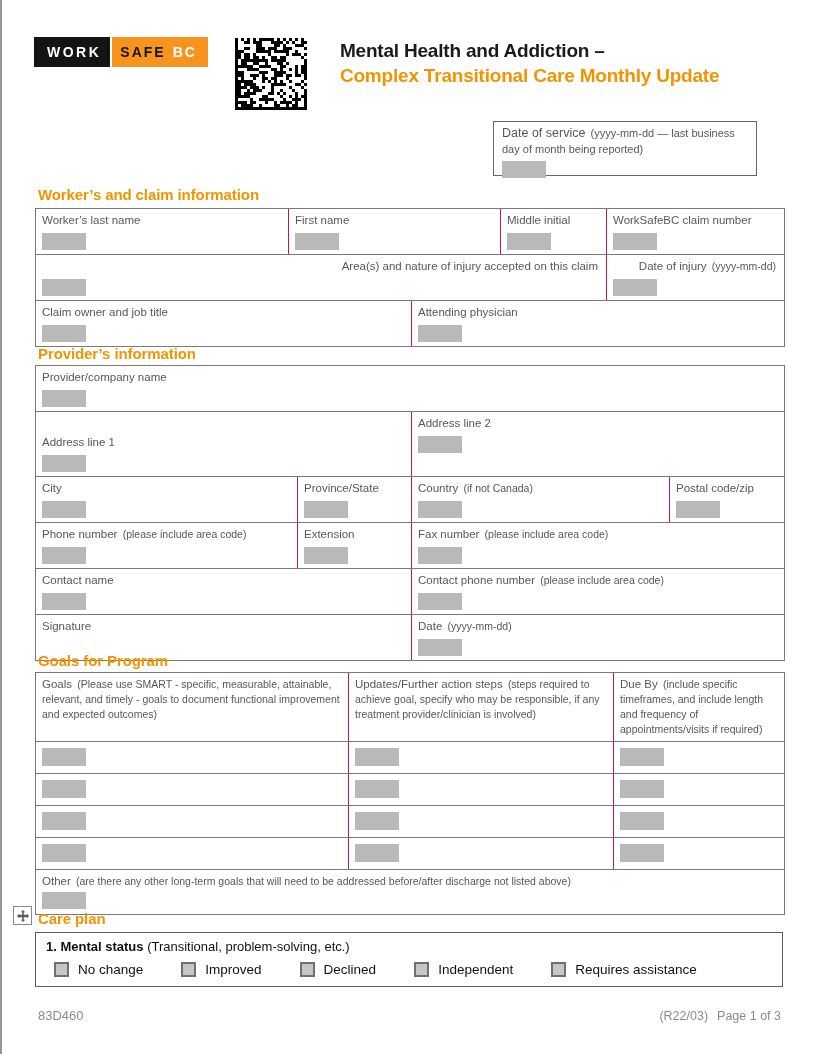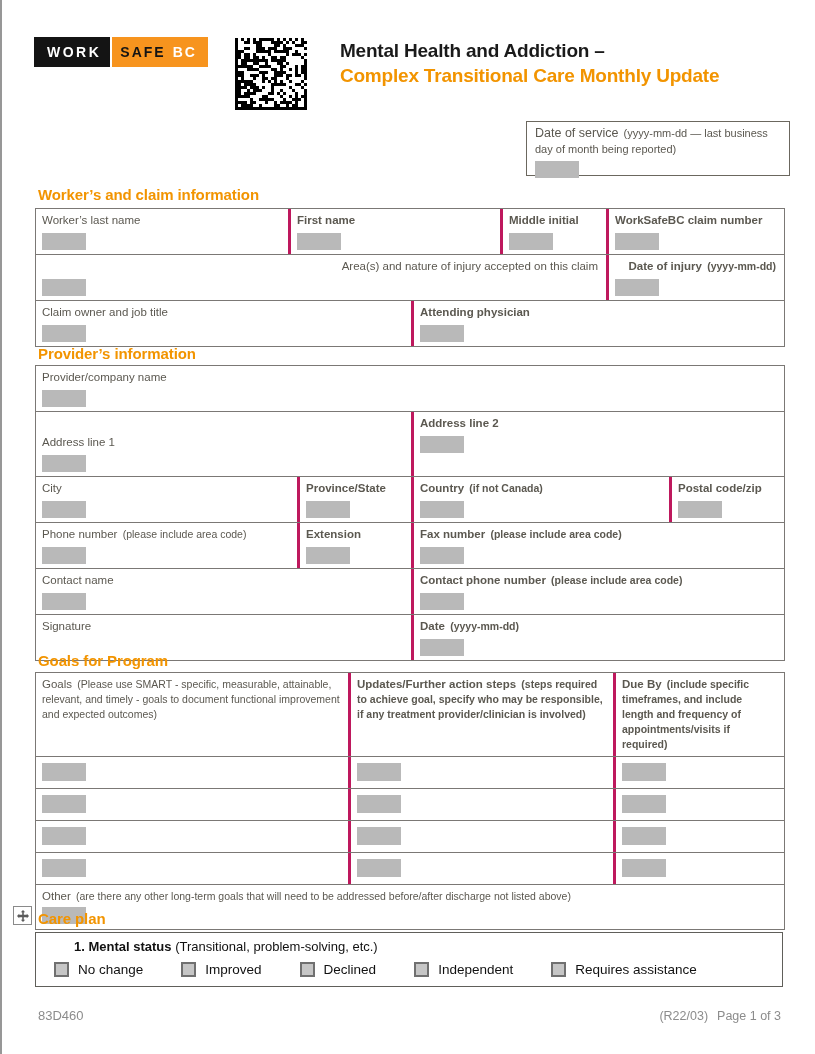--- a/index.html
+++ b/index.html
@@ -19,45 +19,45 @@
   .logo-safe .safe { color:#141414; }
   .logo-safe .bc { color:#ffffff; }
   .qr { width:72px; height:72px; margin-left:27px; margin-top:1px; flex:none;
     display:grid; grid-template-columns:repeat(24,1fr); grid-auto-rows:1fr; }
   .qr i { display:block; }
   .qr i.b { background:#000; }
   .titles { margin-left:33px; padding-top:1px; }
   .title1 { font-size:19px; font-weight:bold; color:#1a1a1a; line-height:25px; letter-spacing:-0.2px; }
   .title2 { font-size:19px; font-weight:bold; color:#F29400; line-height:25px; letter-spacing:-0.2px; }
   
-  .dos { position:absolute; left:524px; top:121px; width:264px; height:55px;
+  .dos { position:absolute; left:491px; top:121px; width:264px; height:55px;
     box-sizing:border-box; border:1px solid #6B675E; padding:4px 8px 4px 8px; }
   .dos .lbl { line-height:1.25; }
   
   .lbl { font-size:11.5px; color:#5B5850; line-height:1.3; }
   .lbl .main { font-size:11.5px; }
   .lbl .note { font-size:10.5px; margin-left:2px; }
   .dos .main { font-size:12.5px; }
   .dos .note { font-size:11px; }
   .inbox { width:44px; height:17px; background:#B9B9B9; margin-top:5px; }
   h2.sec { position:absolute; margin:0; left:36px; font-size:15px; font-weight:bold;
     color:#F29400; letter-spacing:-0.1px; }
   .tbl { position:absolute; left:33px; width:748px; border:1px solid #7B7875; background:#fff; }
   .trow { display:flex; }
   .trow + .trow { border-top:1px solid #7B7875; }
   .tcell { box-sizing:border-box; padding:4px 8px 4px 6px; flex:none; }
-  .tcell + .tcell { border-left:3px solid #be185d;font-weight:bold; }
+  .tcell + .tcell { border-left:1px solid #be185d; }
   .tcell.grow { flex:1 1 auto; }
   
   .goal-box { margin-top:2px; width:44px; height:18px; background:#B9B9B9; }
   
   .careplan { position:absolute; left:33px; top:932px; width:748px; box-sizing:border-box;
     border:1px solid #605F5A; padding:6px 10px 9px 10px; }
   .cp-title { font-size:13px; color:#111; }
-  .cp-title .b { font-weight:bold;margin-left:28px; }
+  .cp-title .b { font-weight:bold; }
   .cp-options { display:flex; align-items:center; gap:38px; margin-top:8px; margin-left:8px; }
   .cp-opt { display:flex; align-items:center; gap:9px; font-size:13.5px; color:#111; }
   .cb { width:15px; height:15px; background:#C6C6C6; border:2px solid #707070; box-sizing:border-box; flex:none; }
   
   .move-handle { position:absolute; left:11px; top:906px; width:17px; height:17px;
     background:#fff; border:1px solid #8a8a8a; display:flex; align-items:center; justify-content:center; }
   
   .footer-left { position:absolute; left:36px; top:1008px; font-size:13px; color:#8C8C8C; }
   .footer-right { position:absolute; right:34px; top:1009px; font-size:12.5px; color:#8C8C8C; display:flex; gap:9px; }
 </style>

